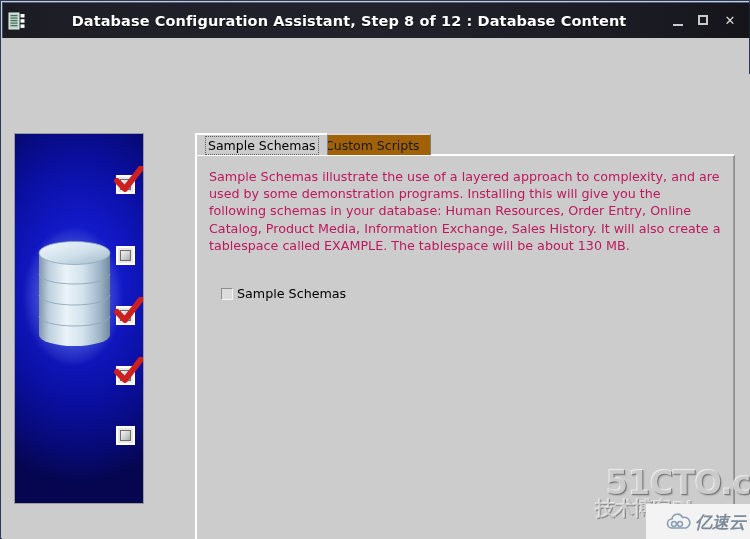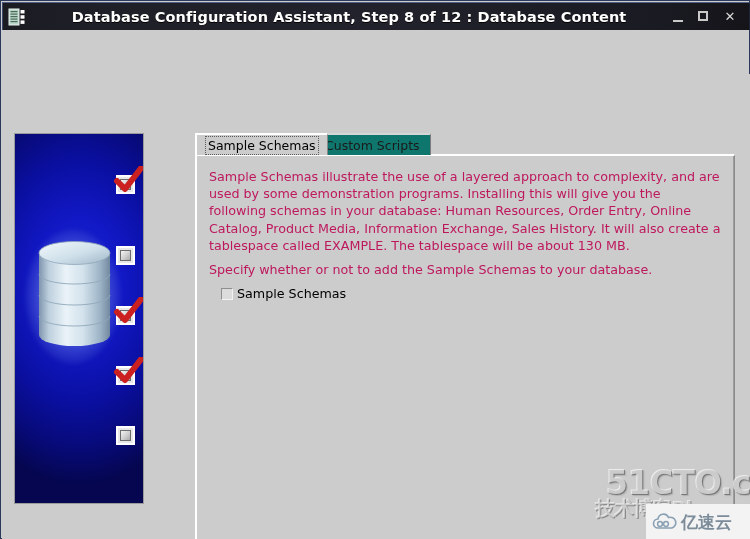--- a/index.html
+++ b/index.html
@@ -22,21 +22,21 @@
     background: #cccccc;
     box-sizing: border-box;
     border: 1px solid #2b3a5c;
   }
 
   
   .titlebar {
     position: absolute;
     left: 1px; top: 1px;
     width: 748px;
-    height: 28px;
+    height: 36px;
     background: linear-gradient(to right, #1b1b22 0%, #1f1f28 12%, #22222c 50%, #1a1a22 88%, #141419 100%);
     border-top: 1px solid #4d5d84;
     border-left: 1px solid #3c4a6e;
     border-right: 1px solid #1a2438;
     box-sizing: border-box;
     display: flex;
     align-items: center;
   }
   .title-icon {
     width: 20px;
@@ -186,21 +186,21 @@
     border-right: 1px solid #8a8a8a;
     z-index: 3;
   }
   .tab.active .tab-lbl {
     border: 1px dotted #5a5a5a;
     padding: 1px 2px;
     margin: 0 -2px;
   }
   .tab.inactive {
     left: 119px;
-    background: #0f766e;
+    background: #a16207;
     border-top: 2px solid #d6d6d6;
     border-left: 1px solid #d0d0d0;
     border-right: 1px solid #7c7c7c;
     color: #1a1a1a;
     z-index: 1;
   }
 
   
   .panel {
     position: absolute;
@@ -329,22 +329,23 @@
   .wm-box {
     position: absolute;
     left: 645px;
     top: 503px;
     width: 105px;
     height: 36px;
     background: #f3f3f3;
     display: flex;
     align-items: center;
     gap: 3px;
-    padding-left: 5px;
-    box-sizing: border-box;
+    padding-left: 19px;
+    box-sizing: border-box;
+    font-style: italic;
   }
   .wm-cloud {
     width: 27px;
     height: 18px;
     flex: 0 0 auto;
   }
   .wm-cn {
     font-size: 17px;
     color: #7c8b99;
     font-weight: bold;
@@ -443,21 +444,20 @@
         <span class="tab-lbl">Sample Schemas</span>
       </div>
       <div class="tab inactive">
         <span>Custom Scripts</span>
       </div>
     </div>
 
     <div class="panel">
       <div class="panel-inner-shadow"></div>
       <div class="para para1">Sample Schemas illustrate the use of a layered approach to complexity, and are used by some demonstration programs. Installing this will give you the following schemas in your database: Human Resources, Order Entry, Online Catalog, Product Media, Information Exchange, Sales History. It will also create a tablespace called EXAMPLE. The tablespace will be about 130 MB.</div>
-      <div class="para para2">Specify whether or not to add the Sample Schemas to your database.</div>
       <div class="checkrow">
         <div class="cbox"></div>
         <span class="cbox-lbl">Sample Schemas</span>
       </div>
     </div>
 
     <div class="sep"></div>
 
     <div class="btn" id="btn-cancel">
       <span>Cancel</span>

